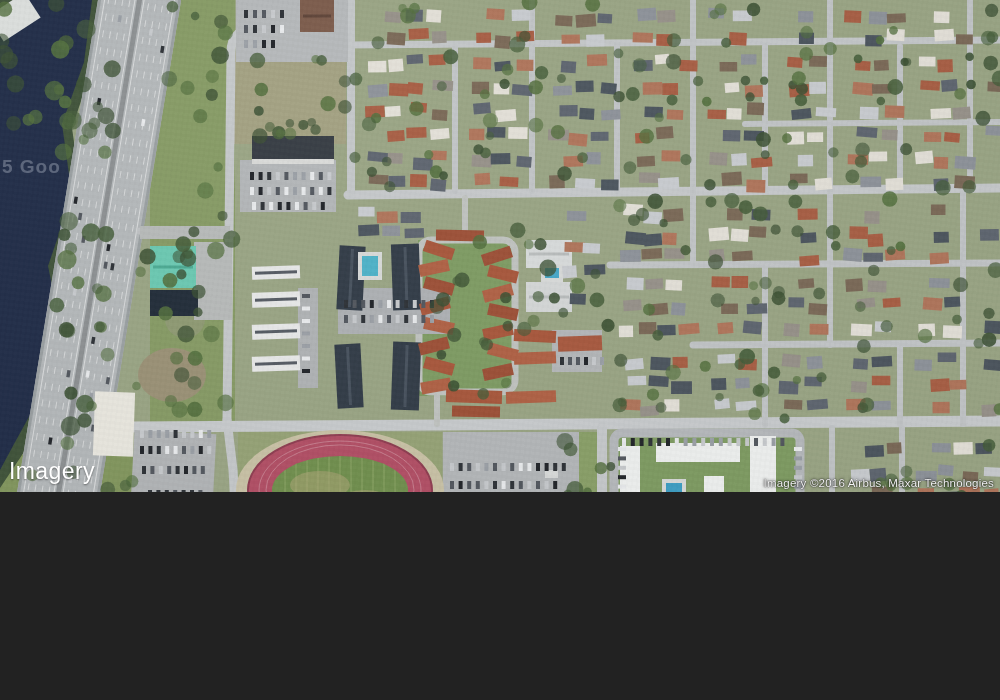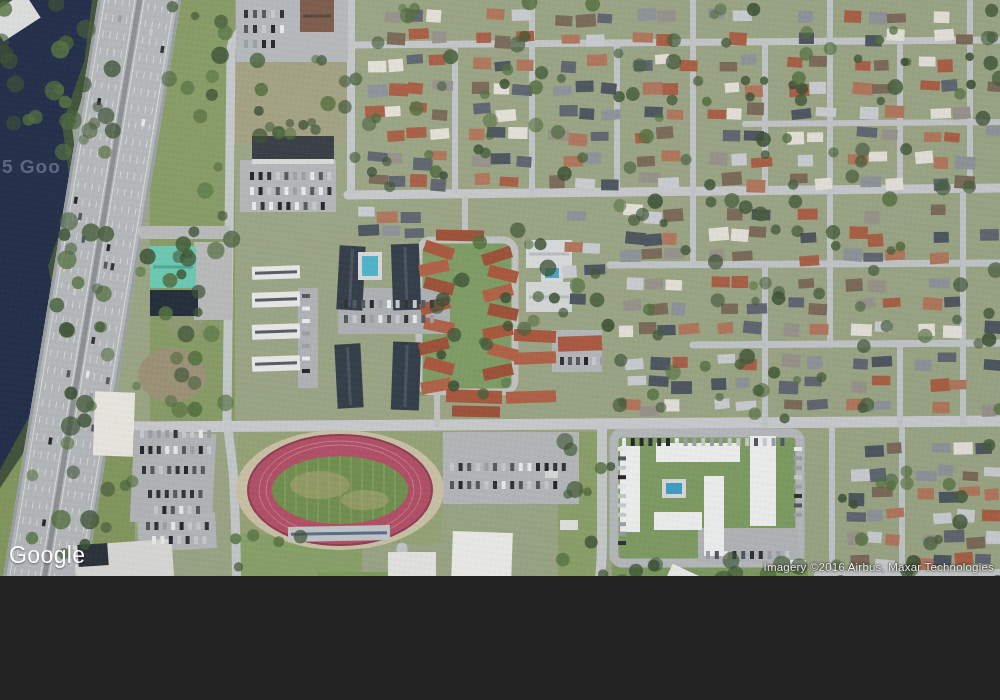--- a/index.html
+++ b/index.html
@@ -1,16 +1,16 @@
 <!DOCTYPE html>
 <html><head>
 <meta charset="utf-8">
 <style>
   html,body{margin:0;padding:0;background:#222;}
-  #stage{position:relative;width:1000px;height:576px;overflow:hidden;
+  #stage{position:relative;width:1000px;height:492px;overflow:hidden;
          font-family:"Liberation Sans",sans-serif;cursor:grab;}
   #mapsvg{position:absolute;left:0;top:0;}
   .overlay{position:absolute;pointer-events:none;}
   #watermark{left:2px;top:156px;font-size:19px;letter-spacing:1px;
              color:rgba(222,230,238,0.30);font-weight:bold;}
   #logo{left:9px;bottom:7px;font-size:23px;font-weight:500;color:#fff;
         letter-spacing:.4px;text-shadow:0 1px 2px rgba(0,0,0,.45);pointer-events:auto;}
   #attribution{right:6px;bottom:3px;font-size:11.5px;color:#f4f4f4;letter-spacing:.2px;
         text-shadow:0 0 3px rgba(0,0,0,.9),0 0 1px rgba(0,0,0,.9);}
   #grain{position:absolute;inset:0;pointer-events:none;opacity:.5;
@@ -1223,15 +1223,15 @@
       <circle cx="13.624579855240881" cy="123.33375230664387" r="7.436159817734733" fill="#3c5134" opacity="0.5907461153692566"></circle>
       <circle cx="54.323823605664074" cy="90.62466237694025" r="9.755820797290653" fill="#54703f" opacity="0.7169348527328112"></circle>
       <circle cx="15.483201378956437" cy="83.89908477431163" r="8.700918951071799" fill="#3c5134" opacity="0.6740839280071669"></circle>
       <circle cx="4.526440724730492" cy="9.181574888061732" r="7.6834771409630775" fill="#54703f" opacity="0.8045324732433073"></circle>
       <circle cx="59.070883062668145" cy="89.47099945042282" r="5.188152345363051" fill="#54703f" opacity="0.5940517857437954"></circle>
       <circle cx="28.48887643776834" cy="119.67505638720468" r="5.984384128823876" fill="#54703f" opacity="0.7484759178129026"></circle>
       <circle cx="3.8676117081195116" cy="54.351356071420014" r="9.312769657699391" fill="#3c5134" opacity="0.6656513289548457"></circle>
     </svg>
   <div id="grain"></div>
   <div id="watermark" class="overlay">5 Goo</div>
-  <div id="logo" class="overlay">Google</div>
+  <div id="logo" class="overlay">Imagery</div>
   <div id="attribution" class="overlay">Imagery ©2016 Airbus, Maxar Technologies</div>
 </div>
 
 </body></html>

